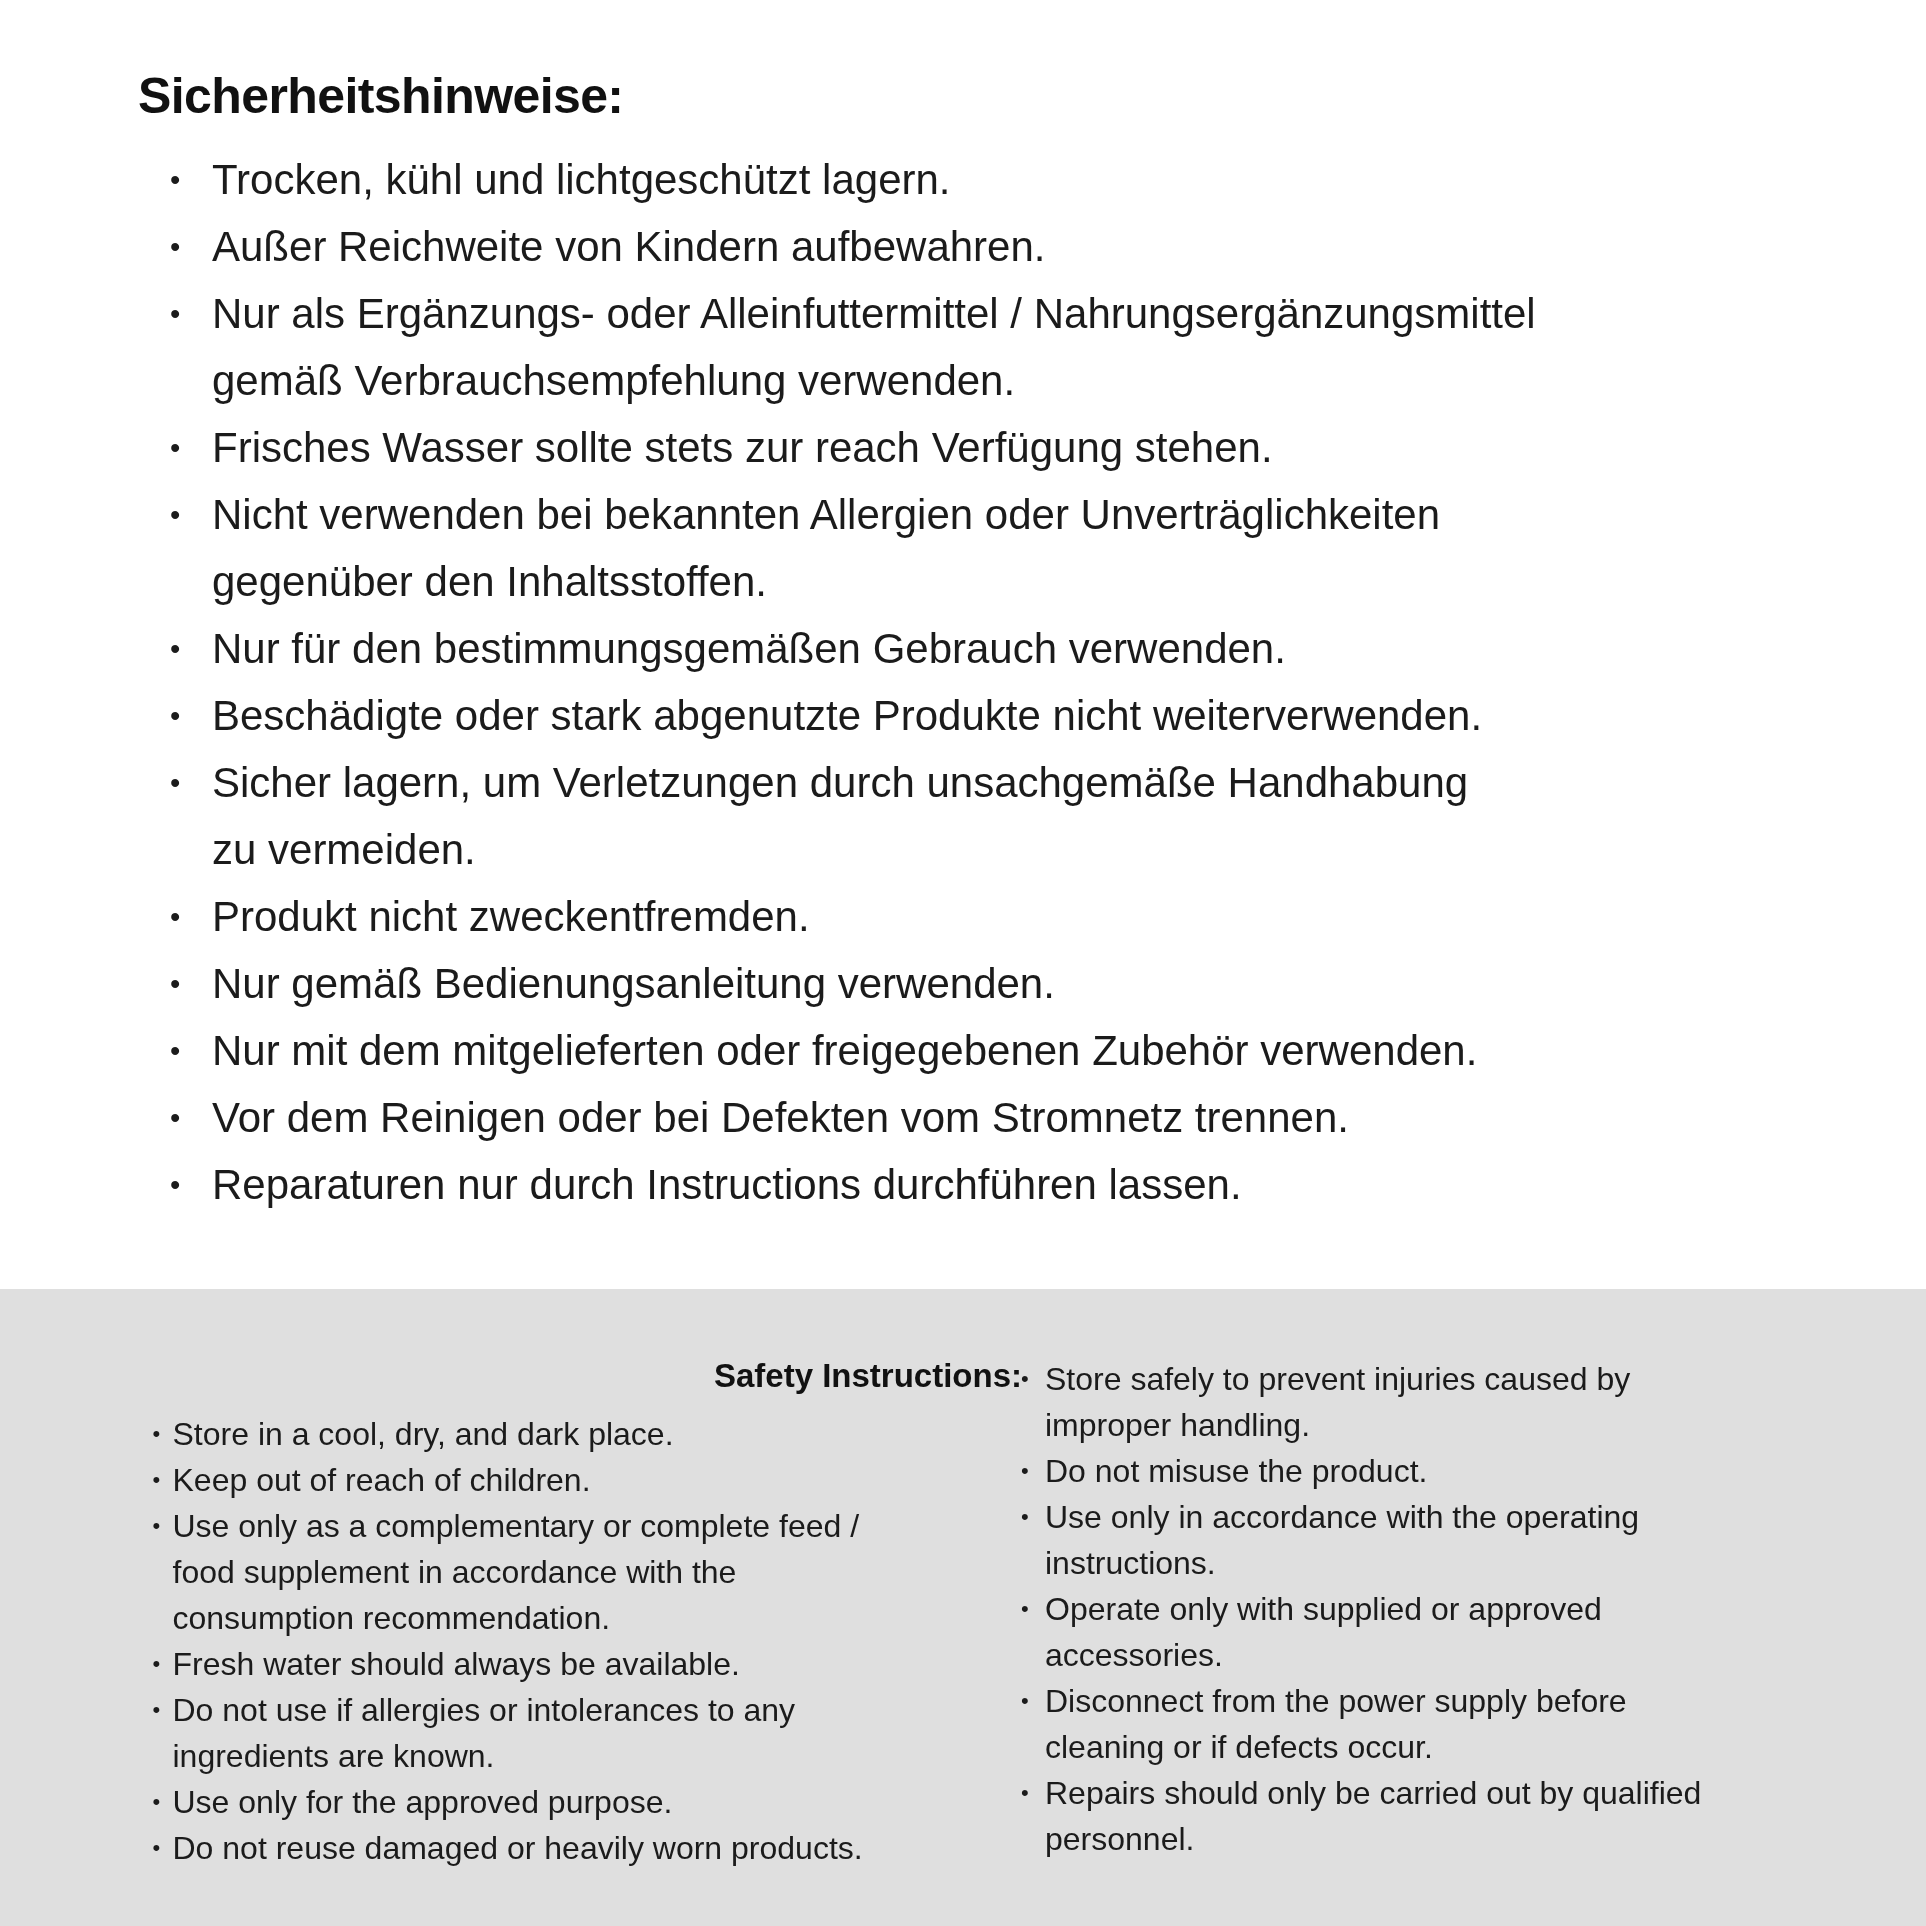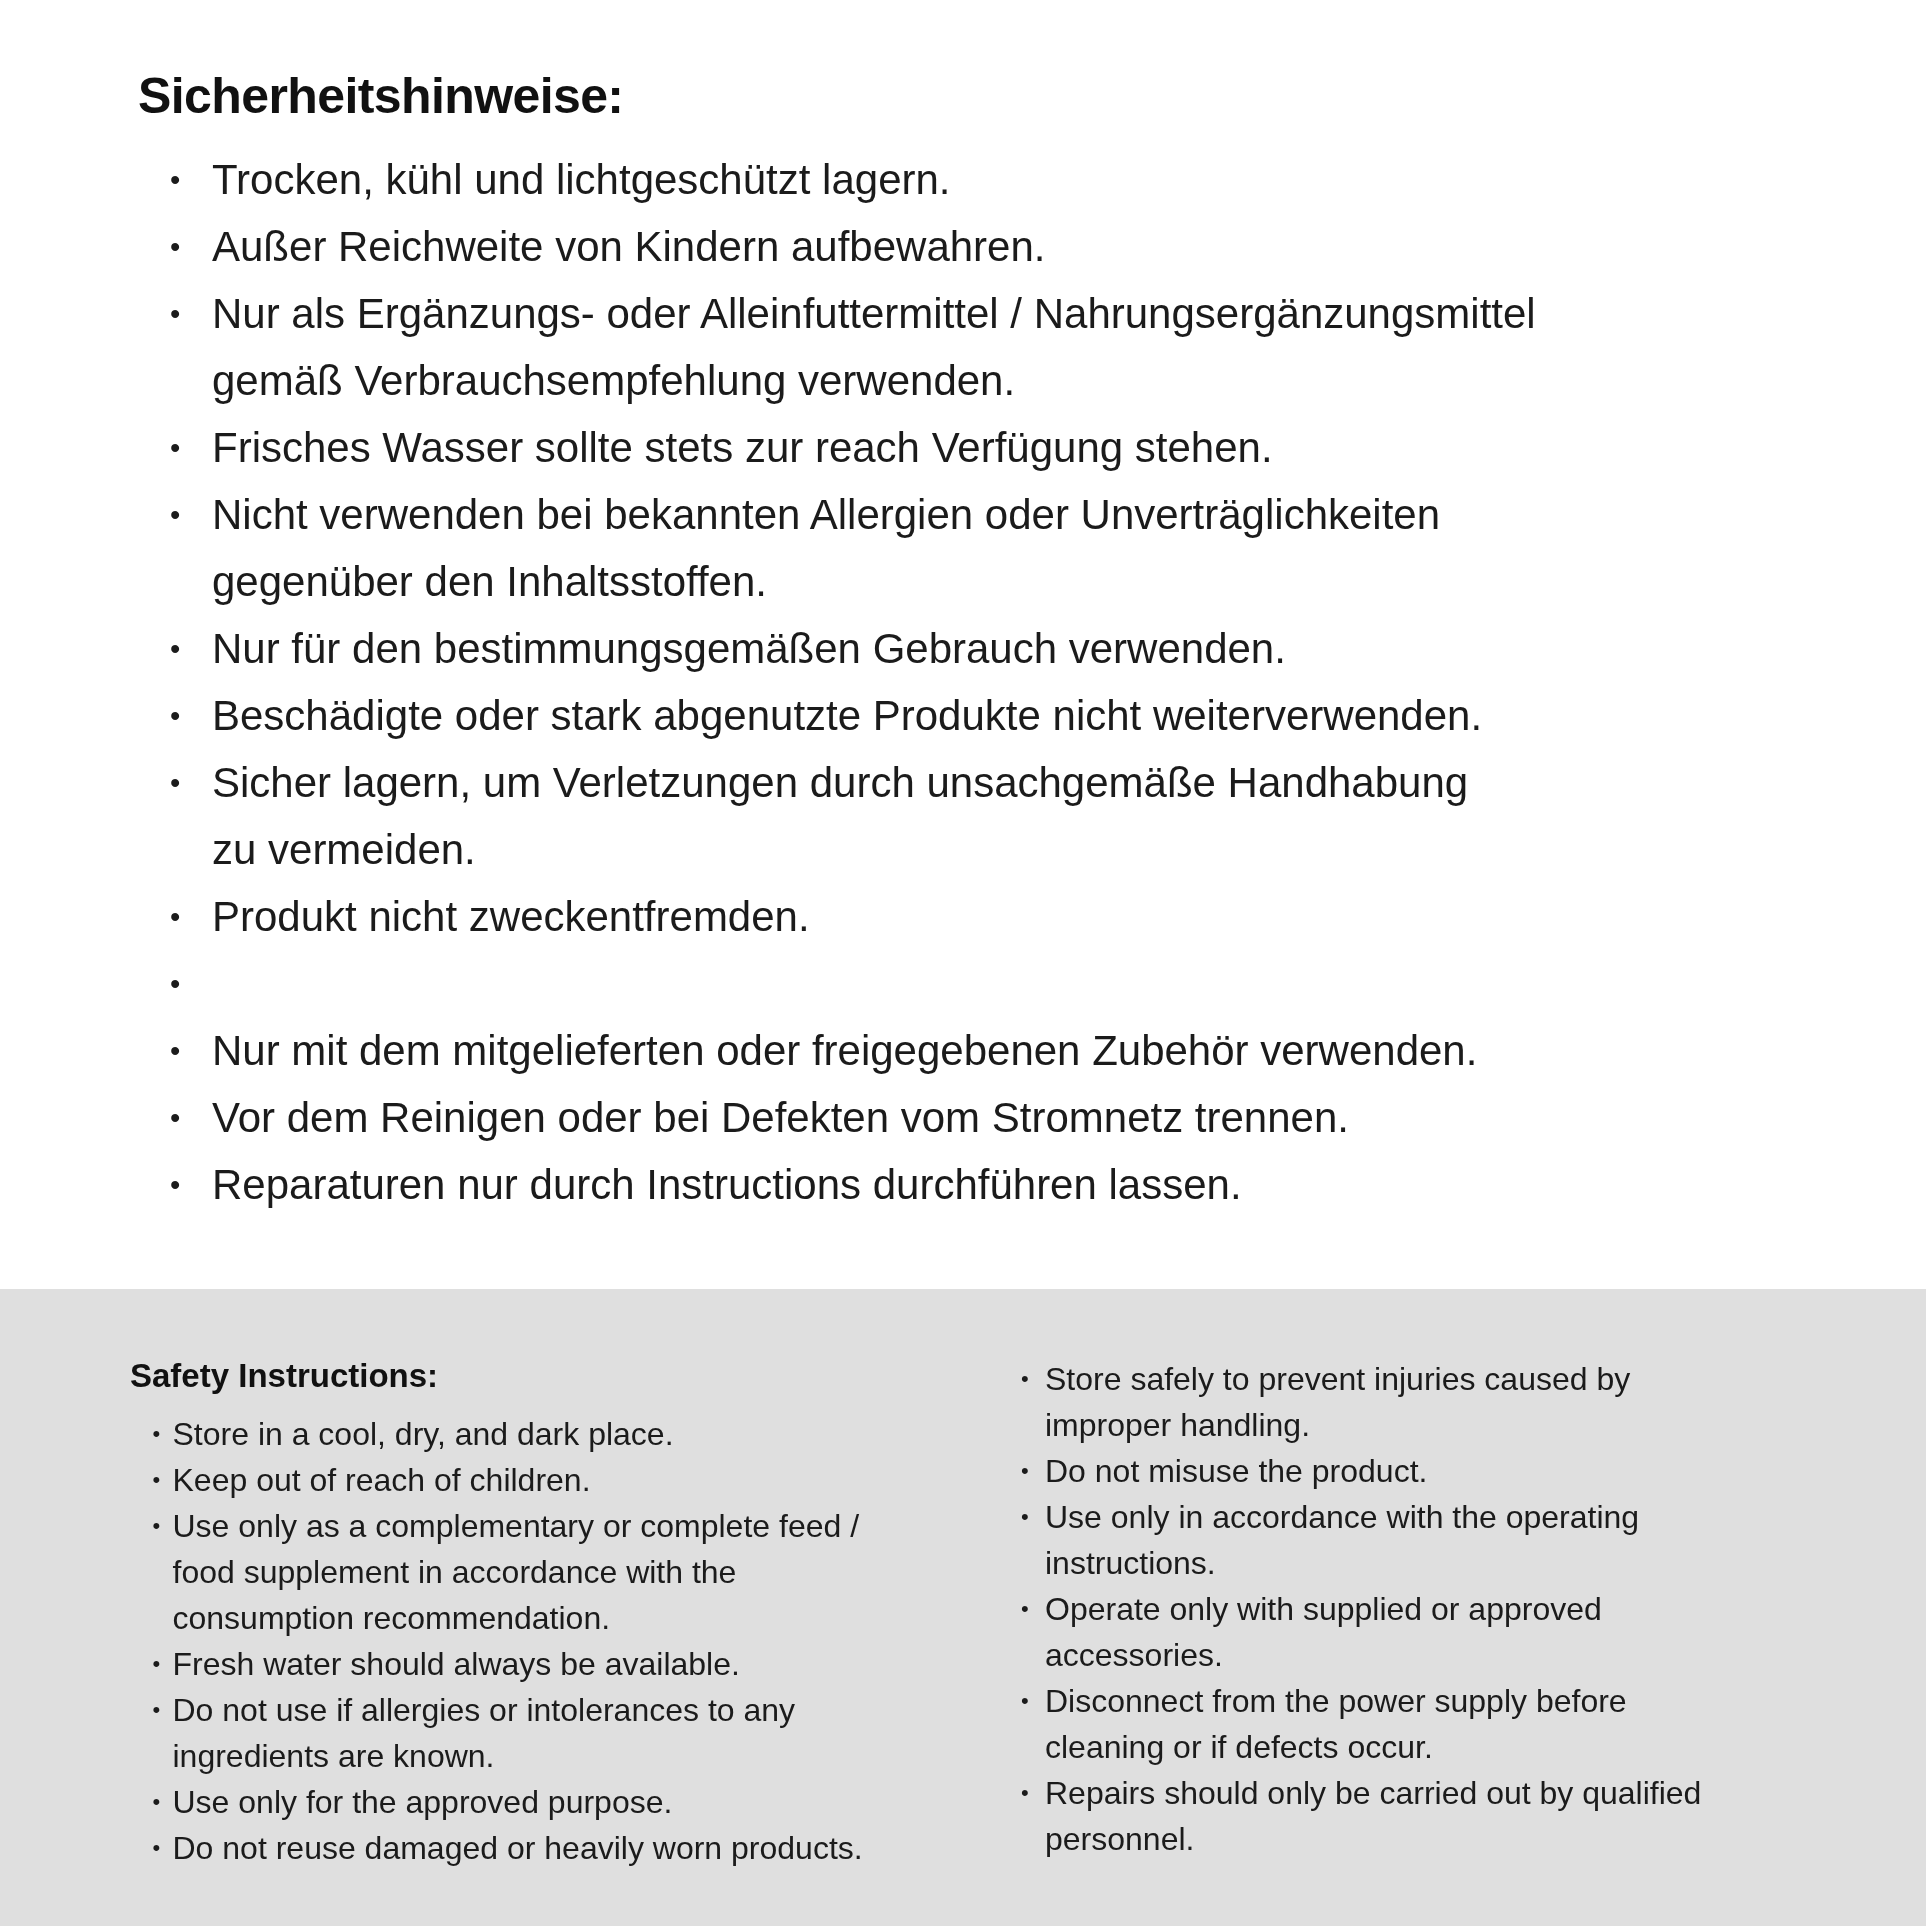--- a/index.html
+++ b/index.html
@@ -68,20 +68,21 @@
   }
   .col { position: absolute; top: 0; }
   .col-left  { left: 130px;  width: 892px; }
   .col-right { left: 1021px; width: 880px; }
   .en-title {
     margin: 67px 0 0 0;
     font-size: 33px;
     line-height: 40px;
     font-weight: 700;
     color: #111111;
+    text-align: right;
   }
   .en-list {
     list-style: none;
     padding: 0;
   }
   .col-left .en-list  { margin: 15.4px 0 0 22.5px; }
   .col-right .en-list { margin: 67px 0 0 0; }
   .en-list li {
     display: flex;
     font-size: 32px;
@@ -138,20 +139,21 @@
           <span class="b">•</span>
           <span class="txt">Sicher lagern, um Verletzungen durch unsachgemäße Handhabung
 zu vermeiden.</span>
         </li>
       <li>
           <span class="b">•</span>
           <span class="txt">Produkt nicht zweckentfremden.</span>
         </li>
       <li>
           <span class="b">•</span>
+          <span class="txt">Nur gemäß Bedienungsanleitung verwenden.</span>
         </li>
       <li>
           <span class="b">•</span>
           <span class="txt">Nur mit dem mitgelieferten oder freigegebenen Zubehör verwenden.</span>
         </li>
       <li>
           <span class="b">•</span>
           <span class="txt">Vor dem Reinigen oder bei Defekten vom Stromnetz trennen.</span>
         </li>
       <li>

